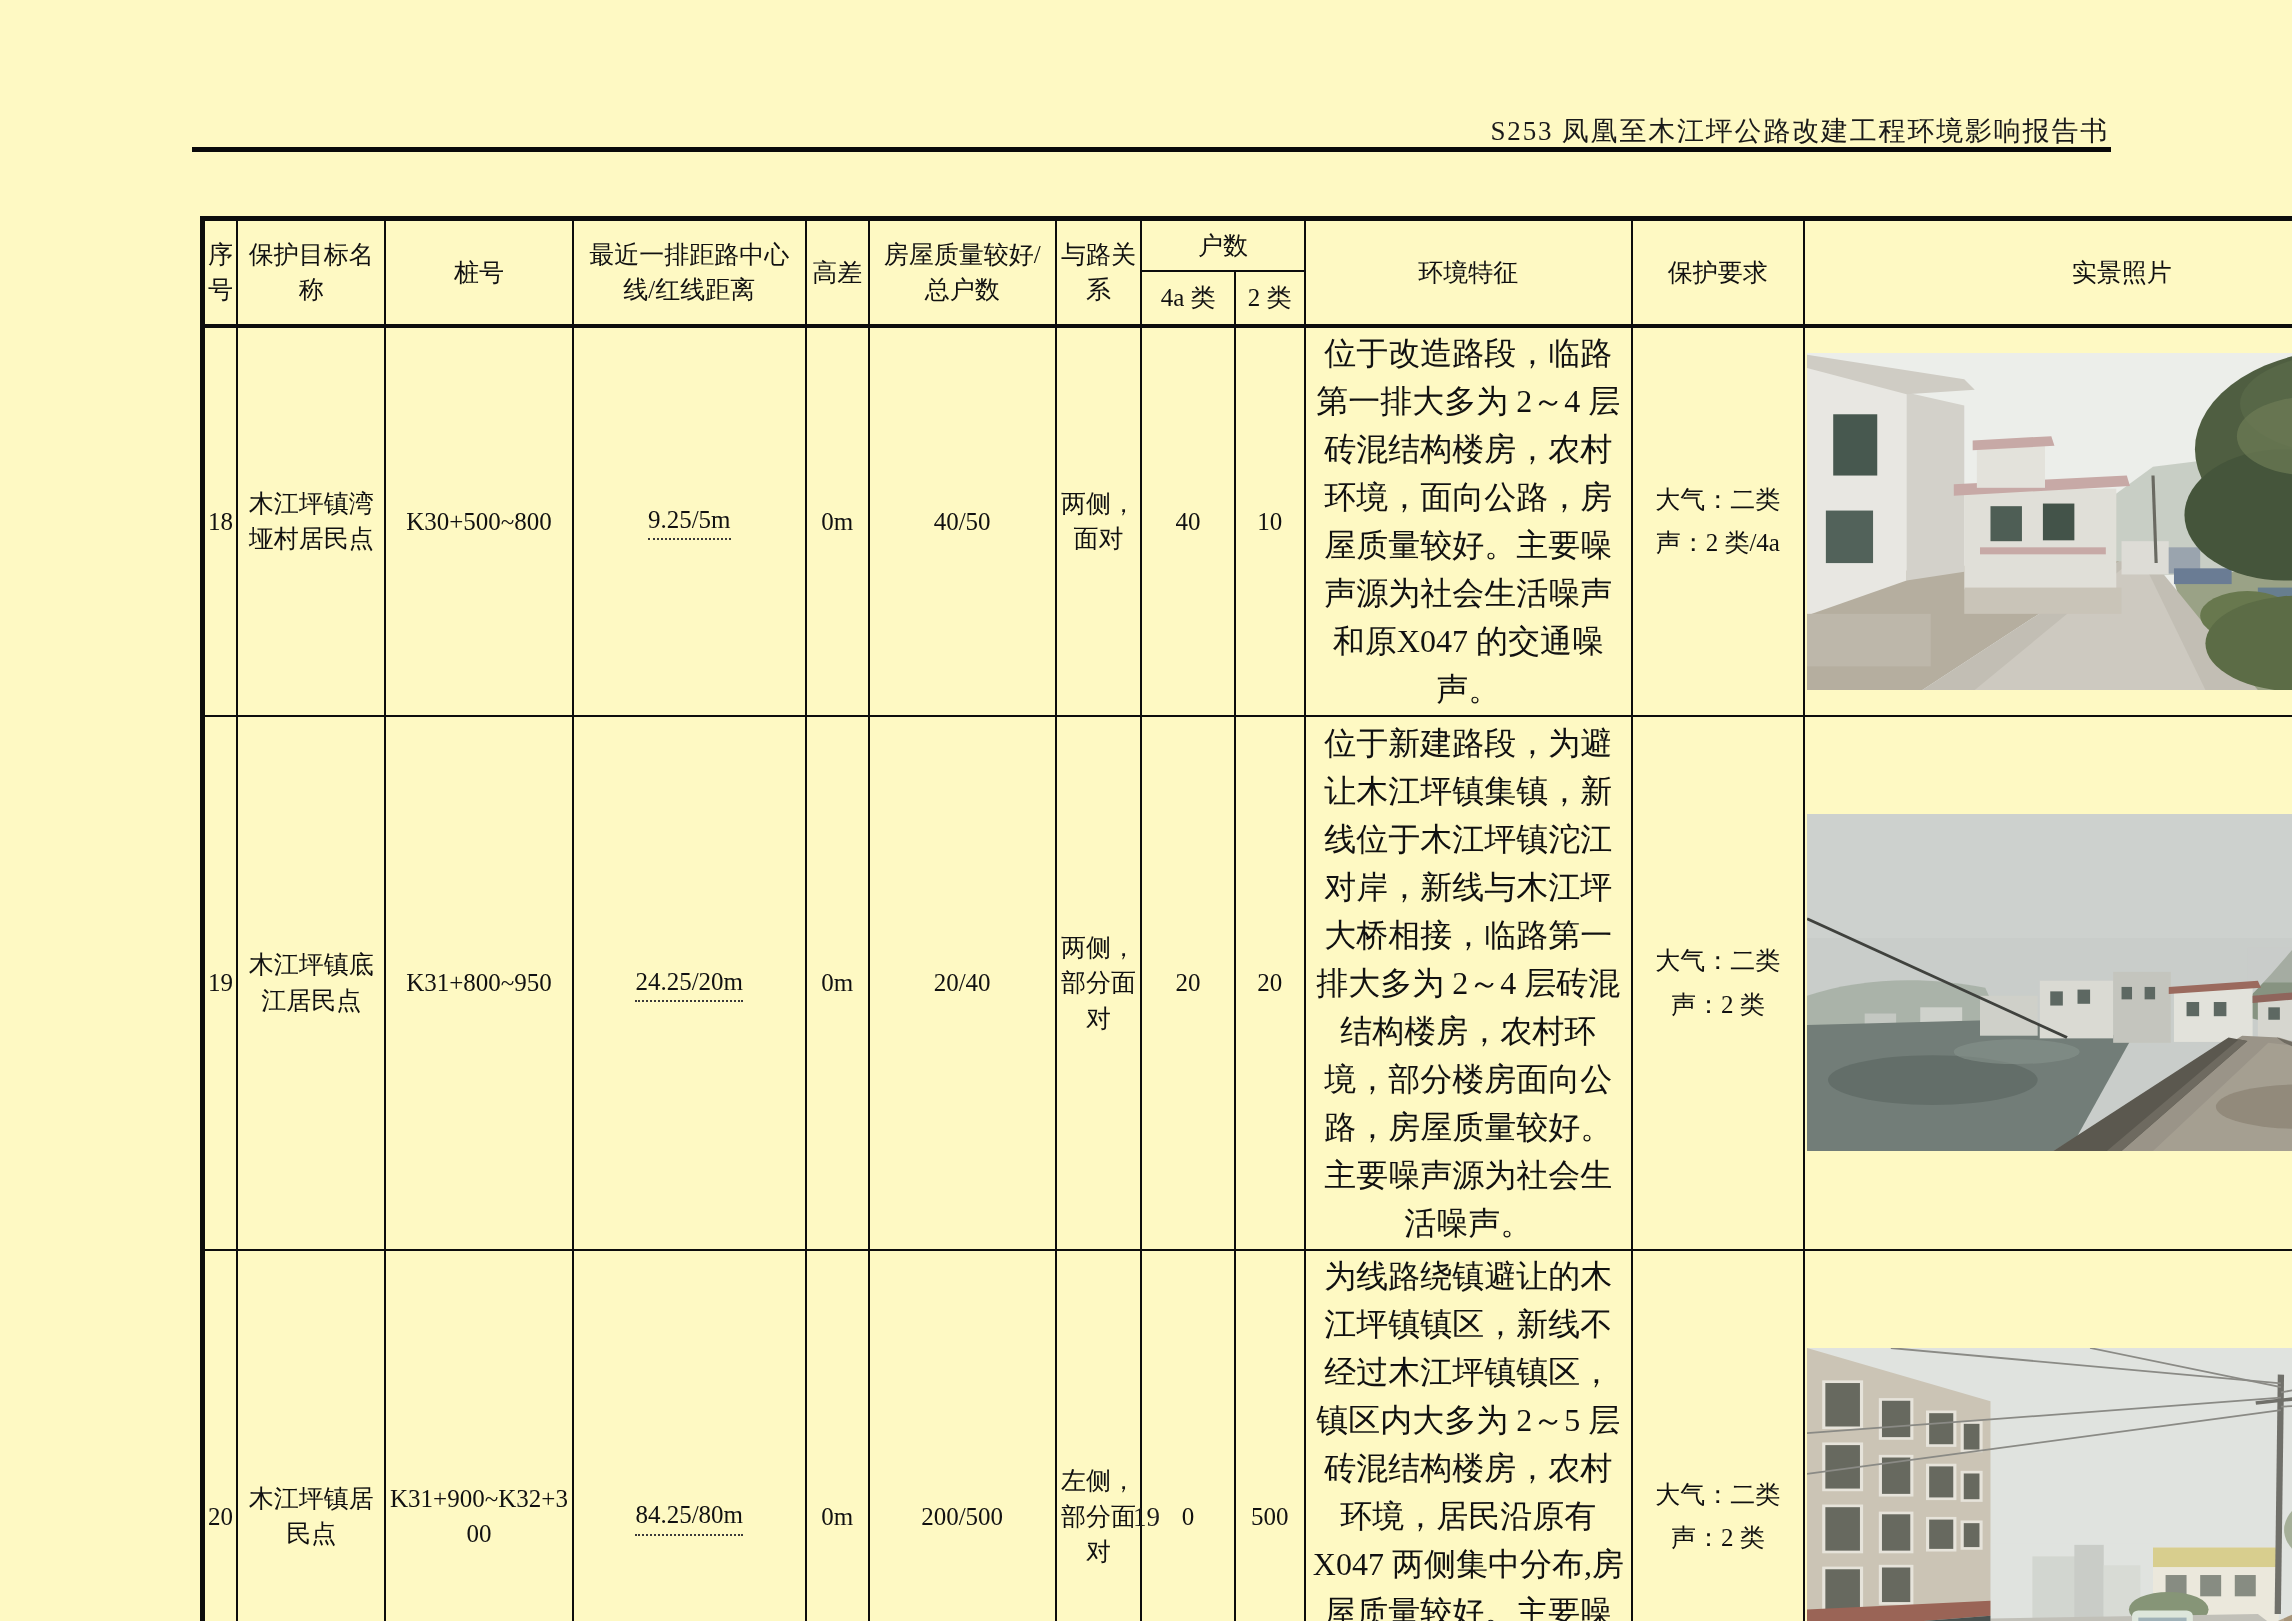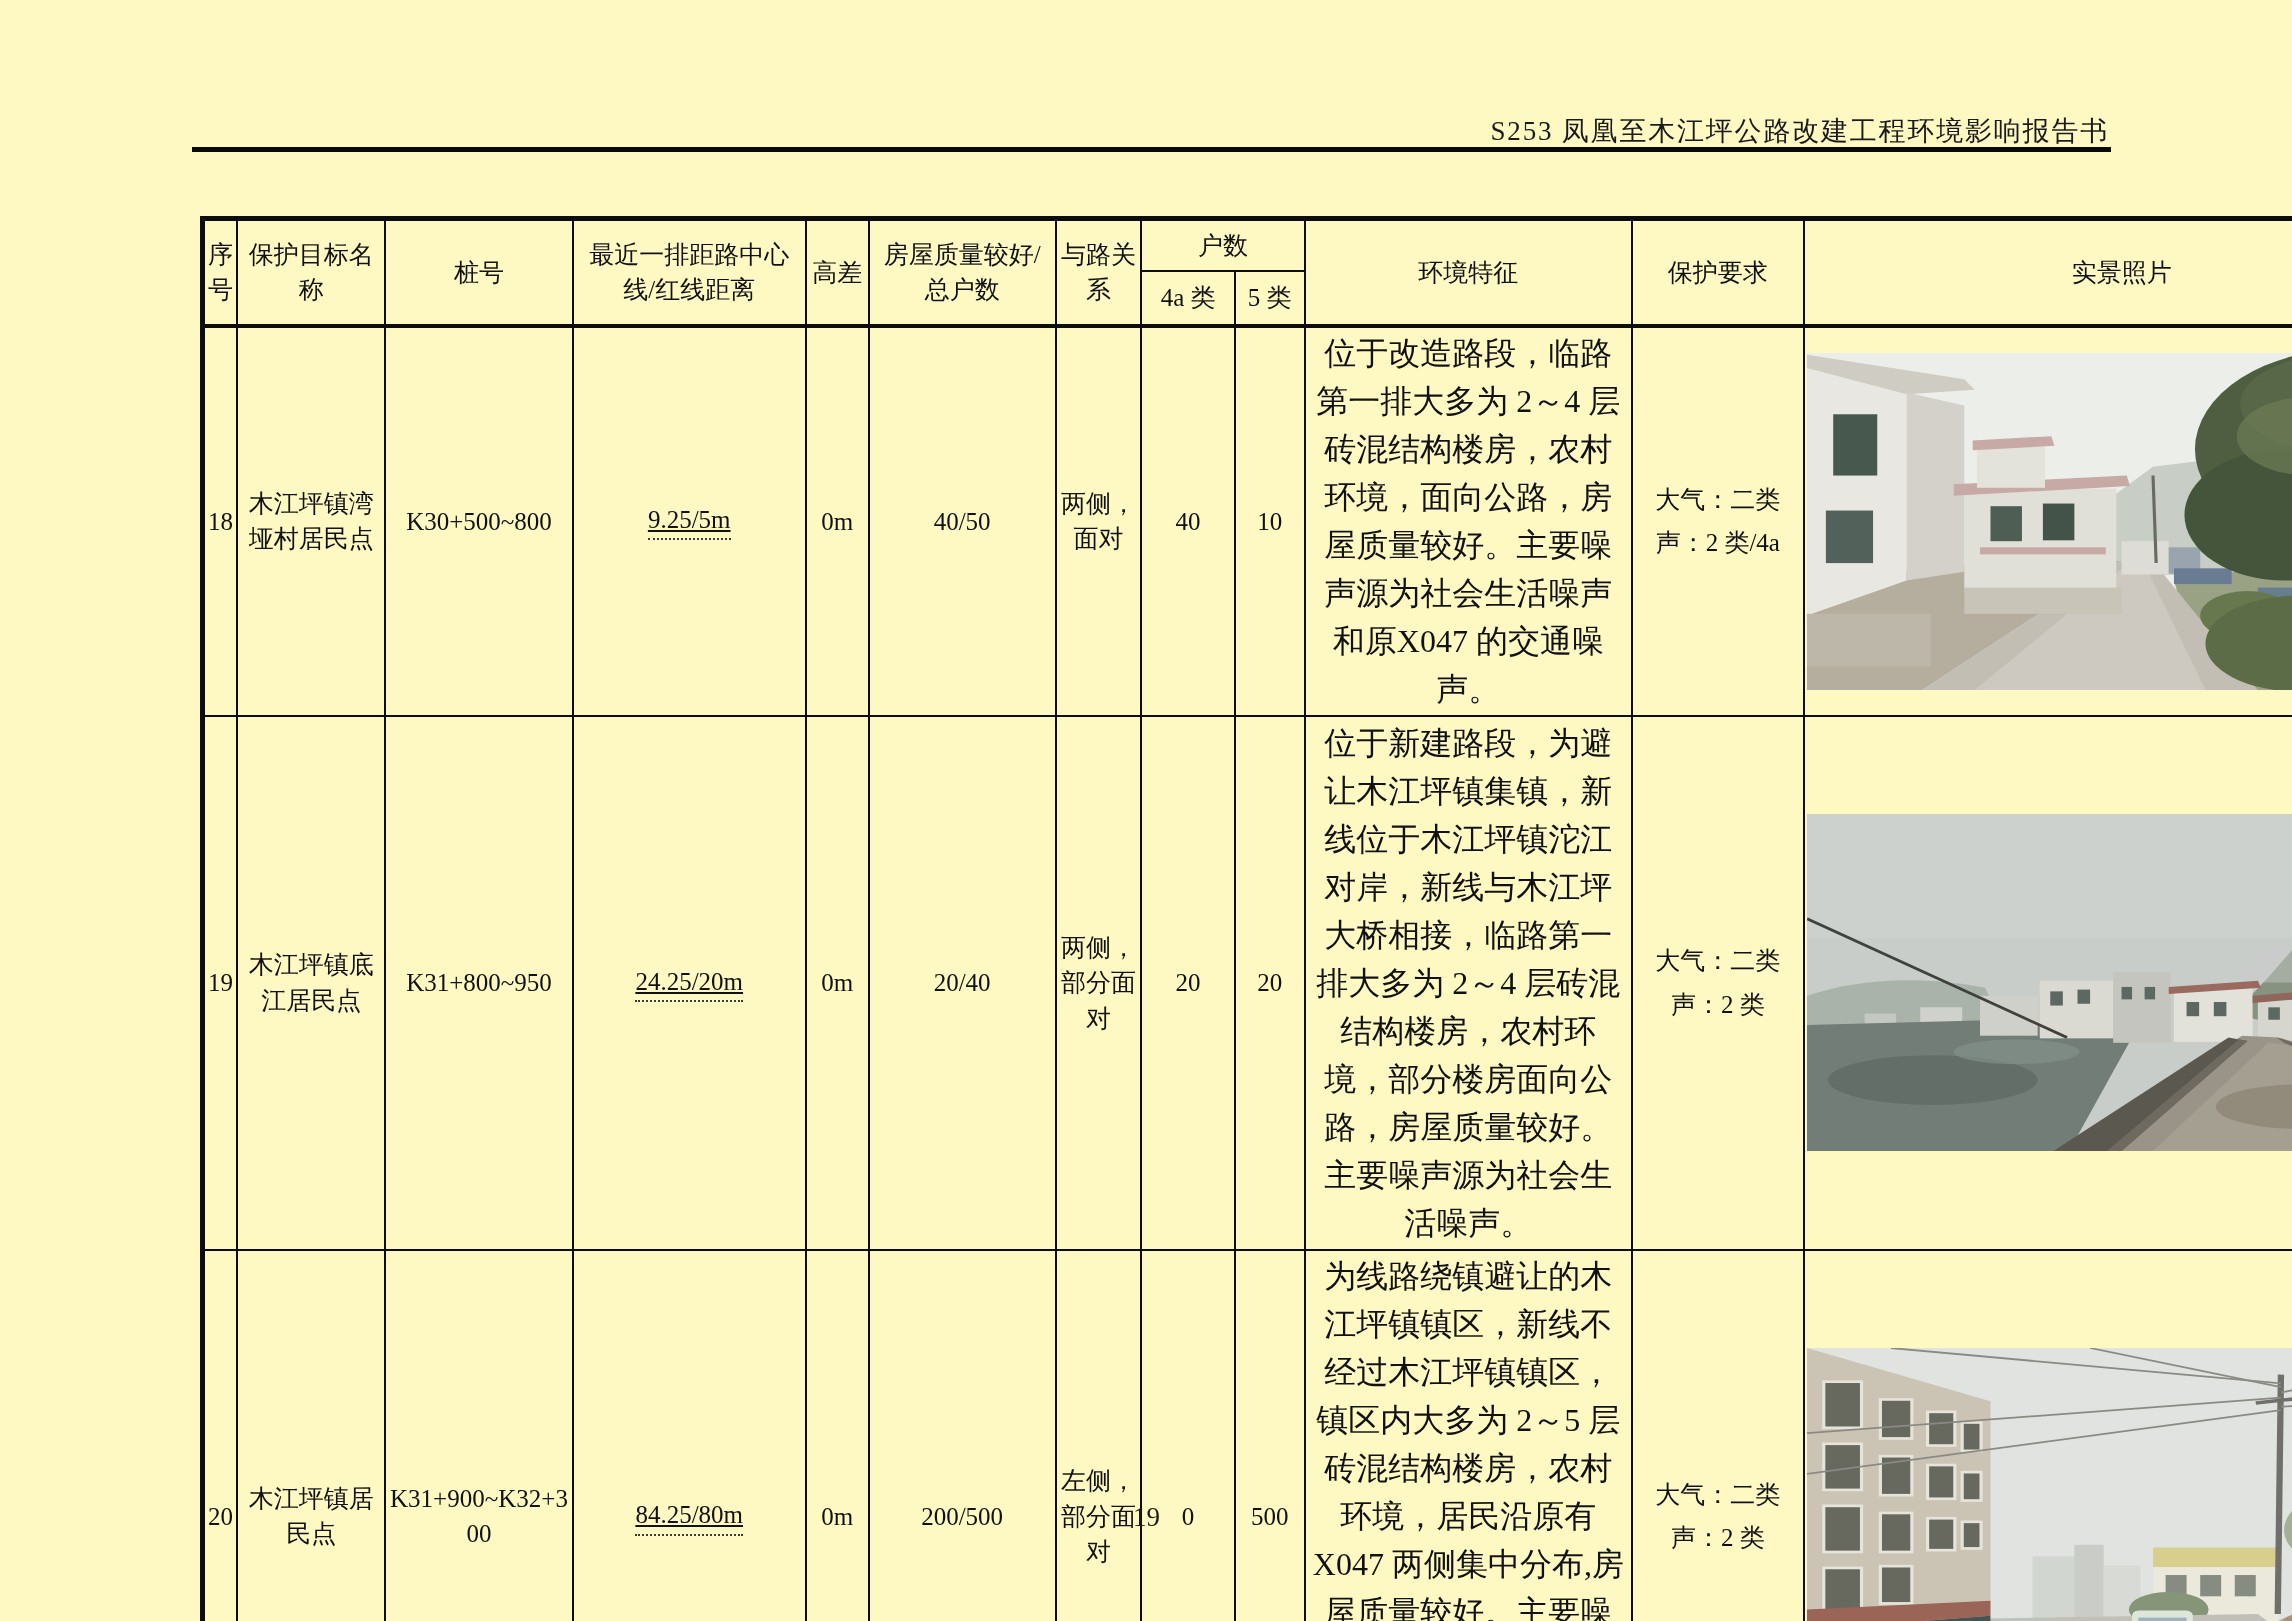--- a/index.html
+++ b/index.html
@@ -24,21 +24,21 @@
   }
   .report-table th, .report-table td {
     border:2.7px solid #0d0d0d; font-weight:normal;
     text-align:center; vertical-align:middle; padding:1.8px 2.7px;
     overflow:visible;
   }
   .report-table thead tr.h-top th { border-bottom-width:1.8px; }
   .report-table thead { border-bottom:4.5px solid #0d0d0d; }
   .c-stake { word-break:break-all; }
   .dist-underline {
-    display:inline-block; text-decoration:underline;
+    display:inline-block; 
     border-bottom:2.7px dotted #3a3a3a; padding-bottom:0.9px;
   }
   .c-env {
     text-align:justify; padding:7.1px 9px; line-height:1.5; font-size:32px;
   }
   .c-protect { padding:0; }
   .protect-line { white-space:nowrap; text-align:center; line-height:1.75; }
   .c-photo { padding:4.5px; }
   .photo-frame { width:100%; overflow:hidden; background:#f2f2ef; }
   .photo-frame svg { display:block; width:100%; height:337px; }
@@ -79,21 +79,21 @@
         <th rowspan="2">高差</th>
         <th rowspan="2">房屋质量较好/总户数</th>
         <th rowspan="2">与路关系</th>
         <th colspan="2">户数</th>
         <th rowspan="2">环境特征</th>
         <th rowspan="2">保护要求</th>
         <th rowspan="2">实景照片</th>
       </tr>
       <tr style="height:55px;">
         <th>4a 类</th>
-        <th>5 类</th>
+        <th>2 类</th>
       </tr>
     </thead>
     <tbody>
 
       <tr style="height:352px;">
         <td>18</td>
         <td>木江坪镇湾垭村居民点</td>
         <td class="c-stake">K30+500~800</td>
         <td><span class="dist-underline">9.25/5m</span></td>
         <td>0m</td>

